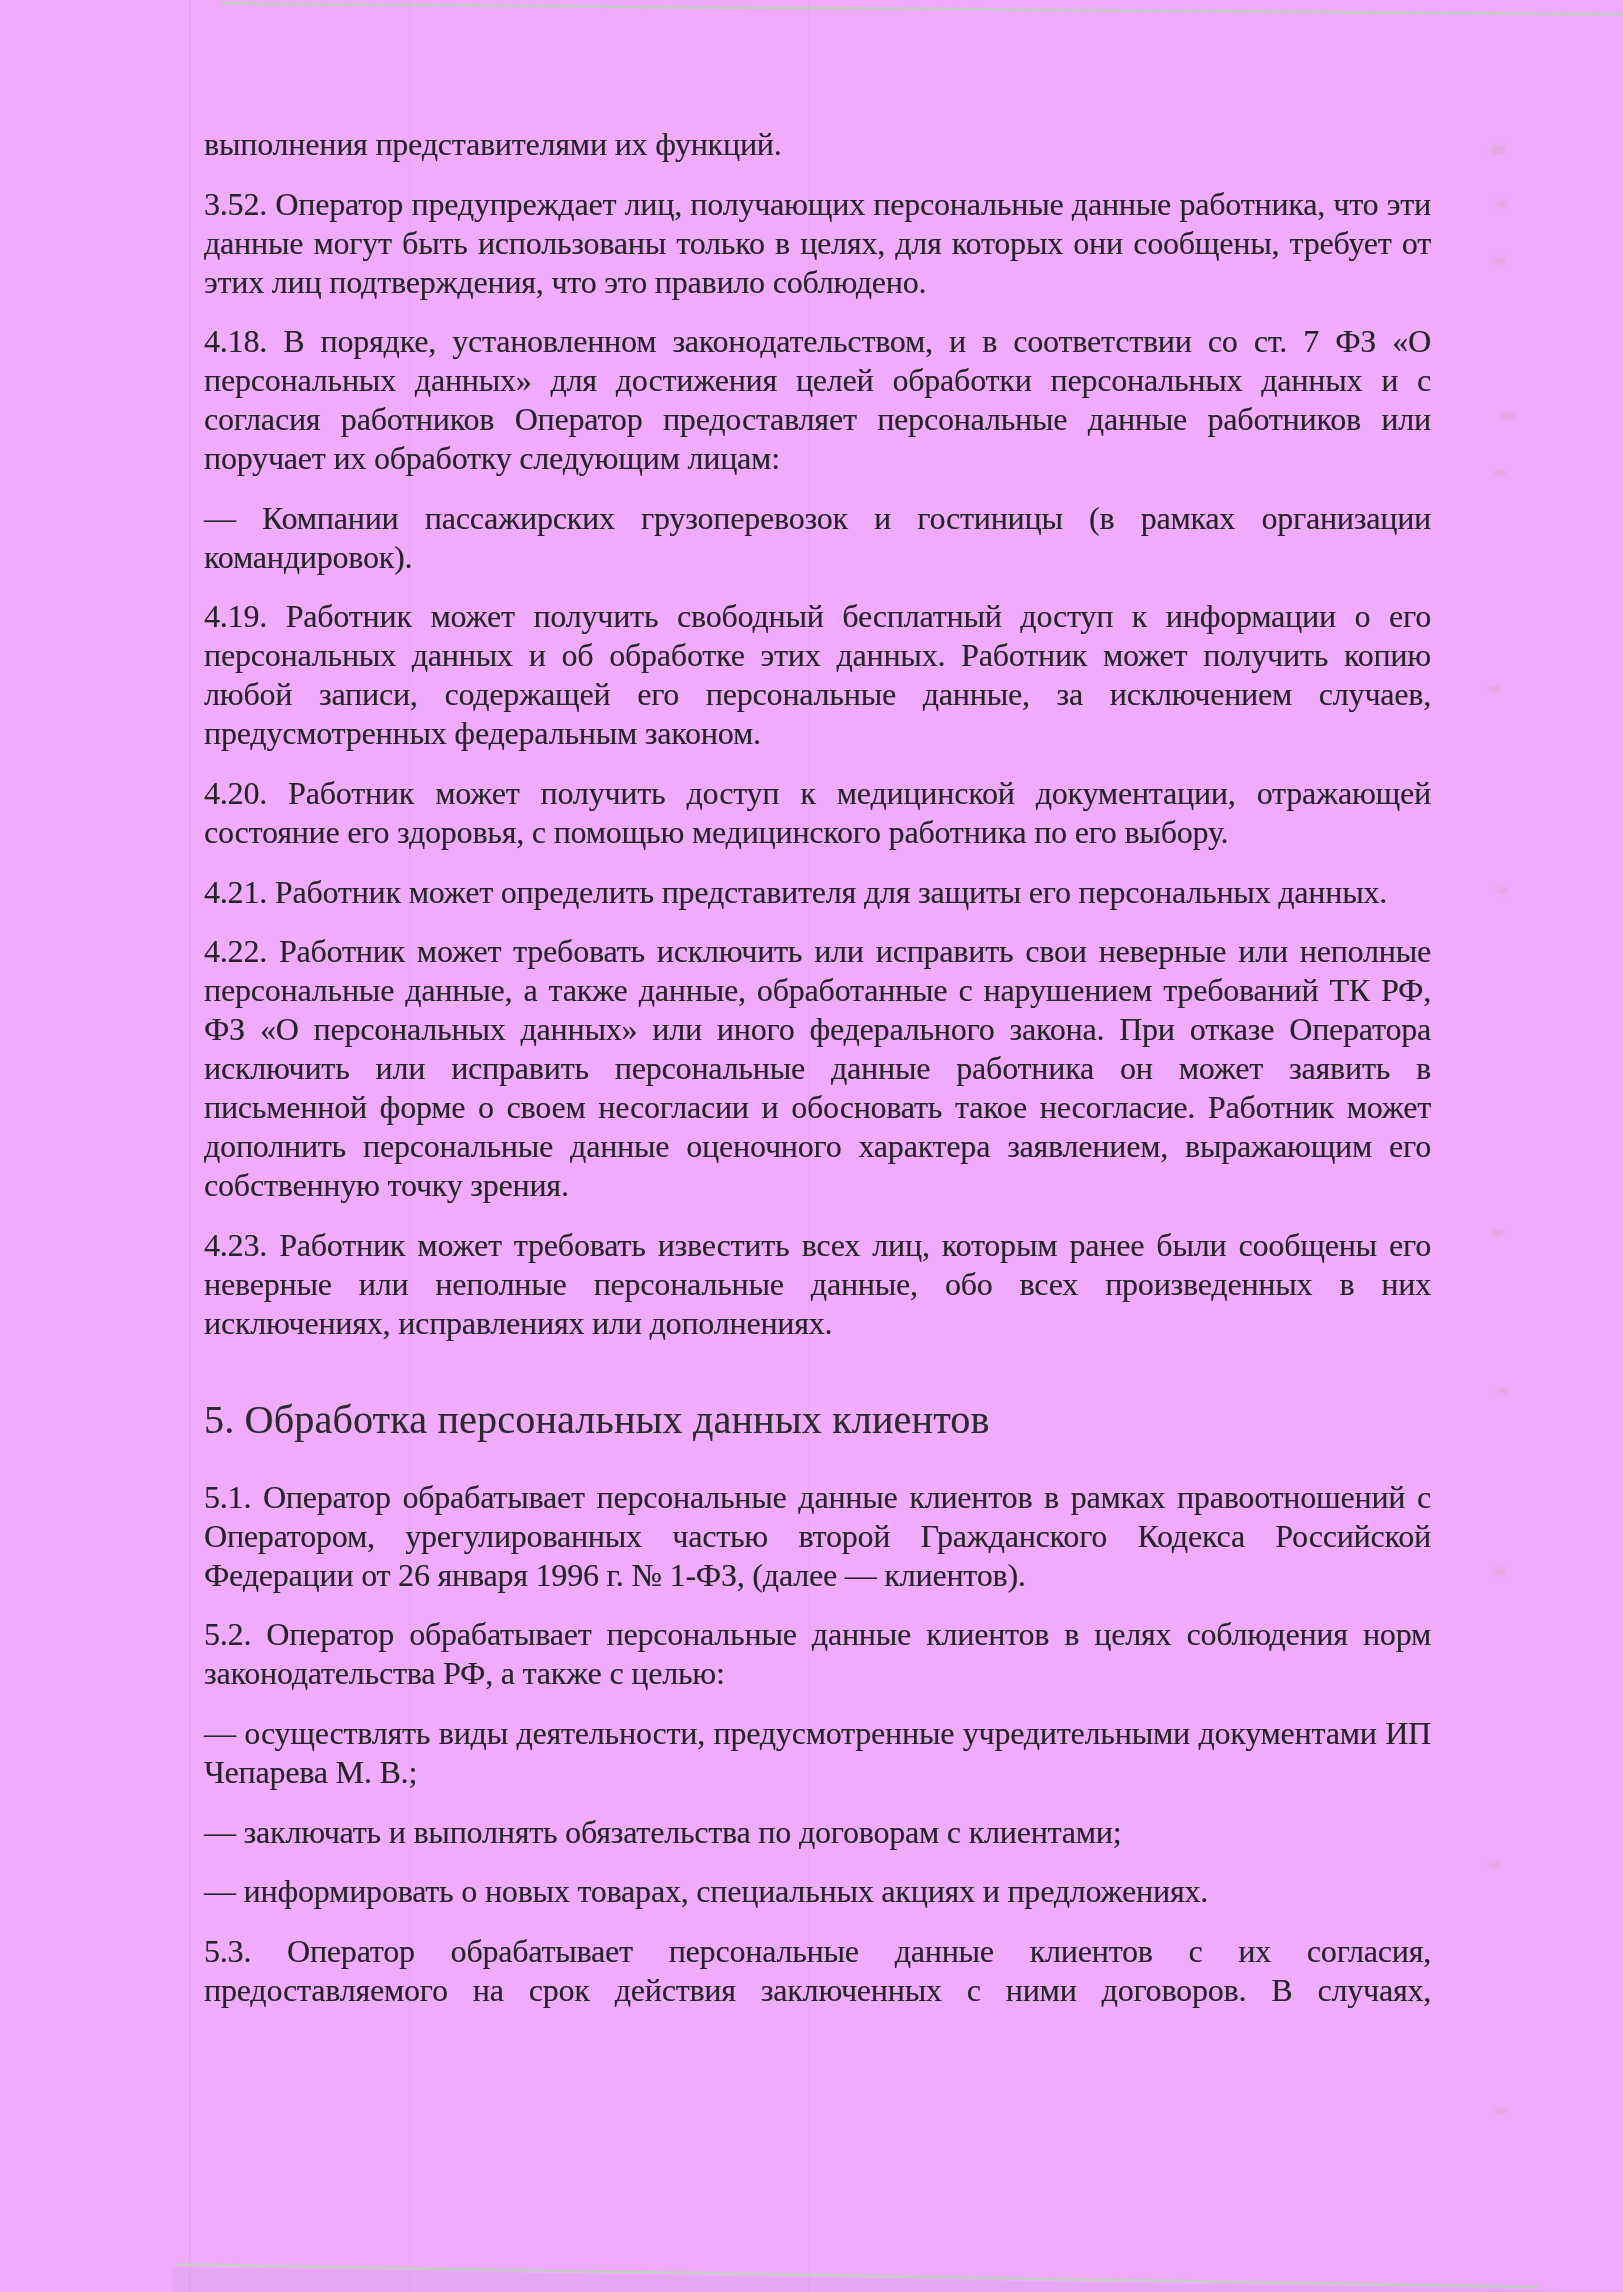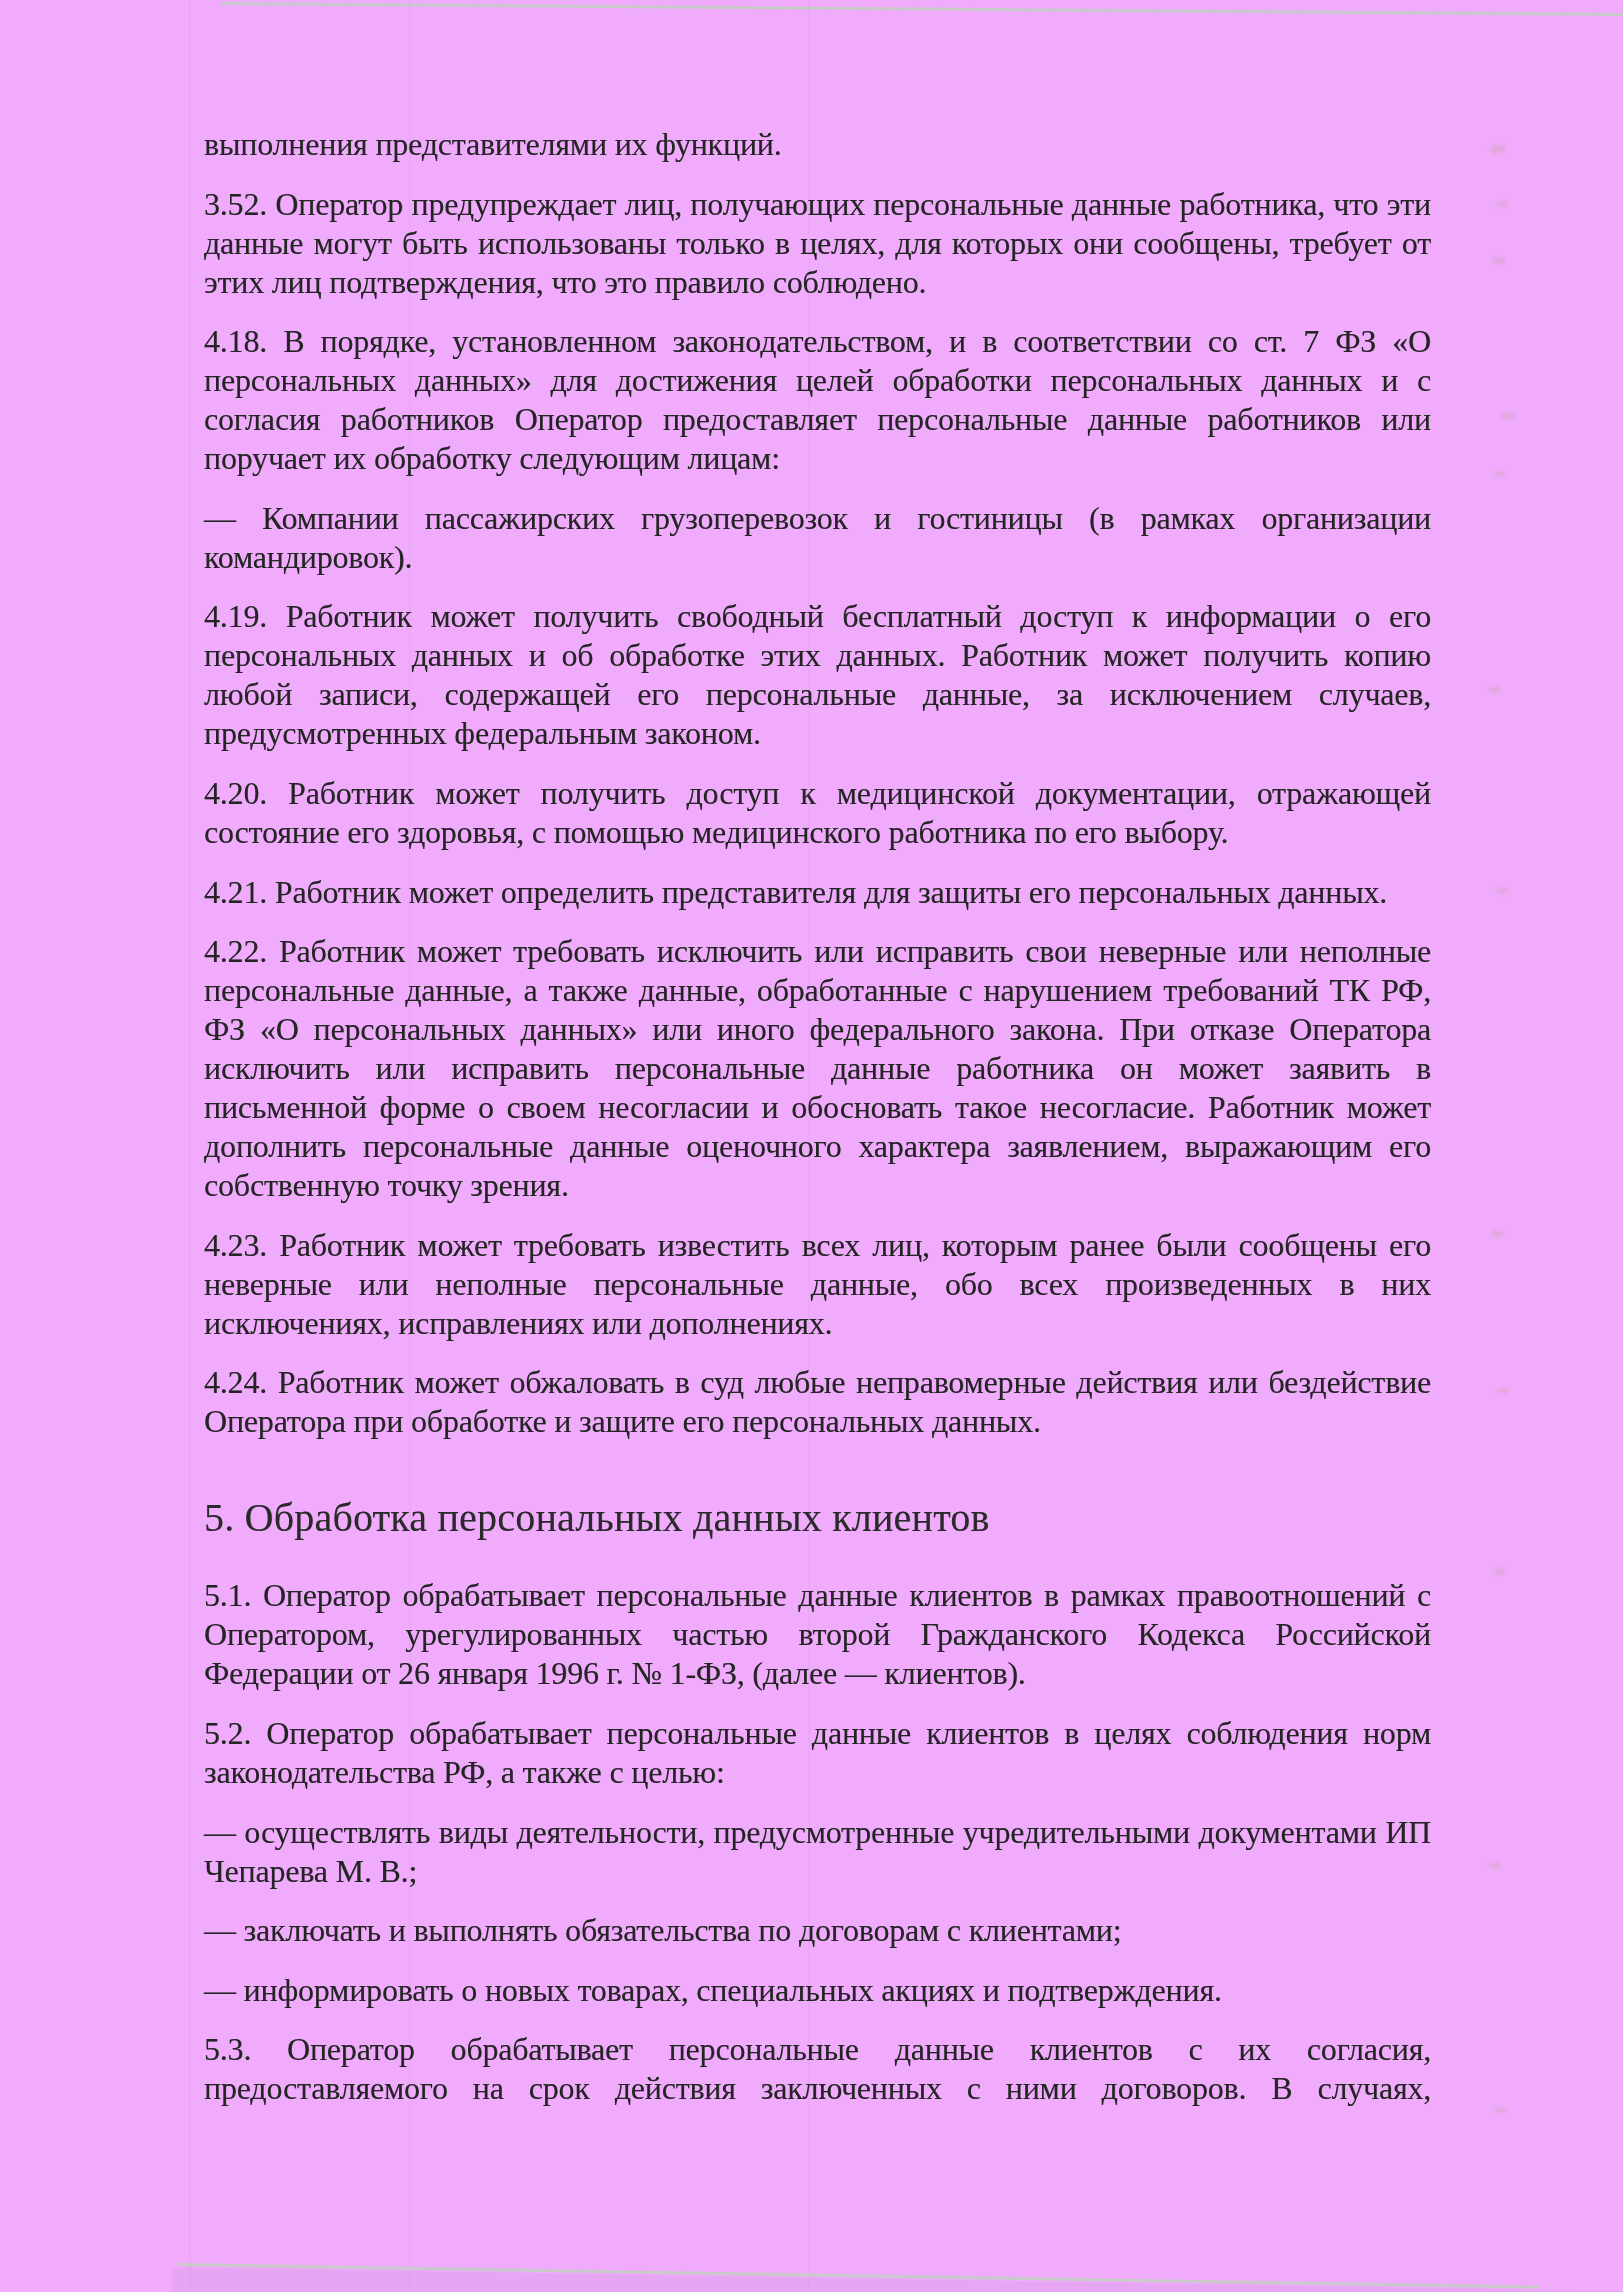--- a/index.html
+++ b/index.html
@@ -86,27 +86,26 @@
   <div class="content">
     <p>выполнения представителями их функций.</p>
     <p>3.52. Оператор предупреждает лиц, получающих персональные данные работника, что эти данные могут быть использованы только в целях, для которых они сообщены, требует от этих лиц подтверждения, что это правило соблюдено.</p>
     <p>4.18. В порядке, установленном законодательством, и в соответствии со ст. 7 ФЗ «О персональных данных» для достижения целей обработки персональных данных и с согласия работников Оператор предоставляет персональные данные работников или поручает их обработку следующим лицам:</p>
     <p>— Компании пассажирских грузоперевозок и гостиницы (в рамках организации командировок).</p>
     <p>4.19. Работник может получить свободный бесплатный доступ к информации о его персональных данных и об обработке этих данных. Работник может получить копию любой записи, содержащей его персональные данные, за исключением случаев, предусмотренных федеральным законом.</p>
     <p>4.20. Работник может получить доступ к медицинской документации, отражающей состояние его здоровья, с помощью медицинского работника по его выбору.</p>
     <p>4.21. Работник может определить представителя для защиты его персональных данных.</p>
     <p>4.22. Работник может требовать исключить или исправить свои неверные или неполные персональные данные, а также данные, обработанные с нарушением требований ТК РФ, ФЗ «О персональных данных» или иного федерального закона. При отказе Оператора исключить или исправить персональные данные работника он может заявить в письменной форме о своем несогласии и обосновать такое несогласие. Работник может дополнить персональные данные оценочного характера заявлением, выражающим его собственную точку зрения.</p>
     <p>4.23. Работник может требовать известить всех лиц, которым ранее были сообщены его неверные или неполные персональные данные, обо всех произведенных в них исключениях, исправлениях или дополнениях.</p>
-    <p>4.24. Работник может обжаловать в суд любые неправомерные действия или бездействие Оператора при обработке и защите его персональных данных.</p>
     <p class="heading">5. Обработка персональных данных клиентов</p>
     <p>5.1. Оператор обрабатывает персональные данные клиентов в рамках правоотношений с Оператором, урегулированных частью второй Гражданского Кодекса Российской Федерации от 26 января 1996 г. № 1-ФЗ, (далее — клиентов).</p>
     <p>5.2. Оператор обрабатывает персональные данные клиентов в целях соблюдения норм законодательства РФ, а также с целью:</p>
     <p>— осуществлять виды деятельности, предусмотренные учредительными документами ИП Чепарева М. В.;</p>
     <p>— заключать и выполнять обязательства по договорам с клиентами;</p>
-    <p>— информировать о новых товарах, специальных акциях и подтверждения.</p>
+    <p>— информировать о новых товарах, специальных акциях и предложениях.</p>
     <p class="justify-last">5.3. Оператор обрабатывает персональные данные клиентов с их согласия, предоставляемого на срок действия заключенных с ними договоров. В случаях,</p>
   </div>
 
   <div class="edge-bottom-shade"></div>
   <div class="edge-bottom-line"></div>
 
 </div>
 
 
 </body></html>

